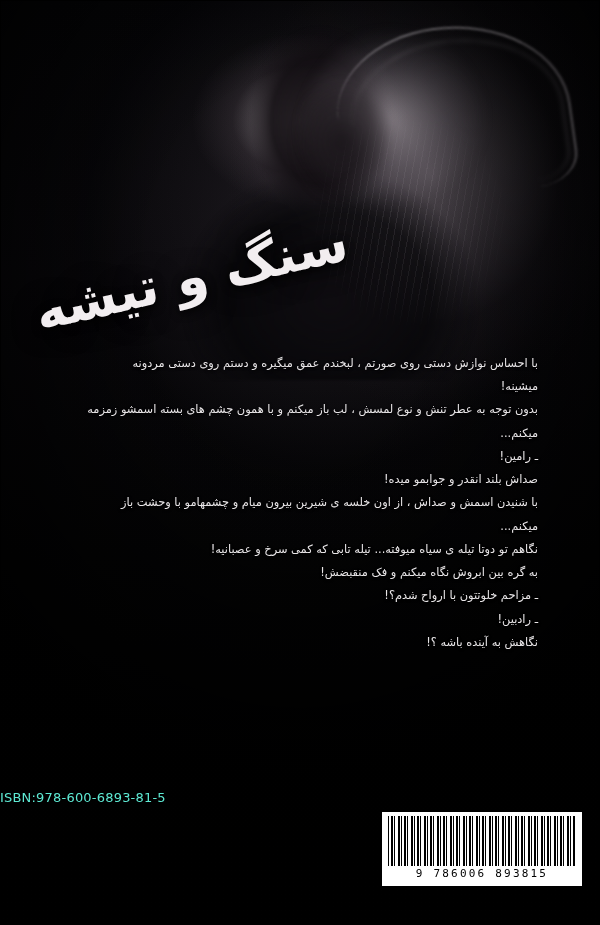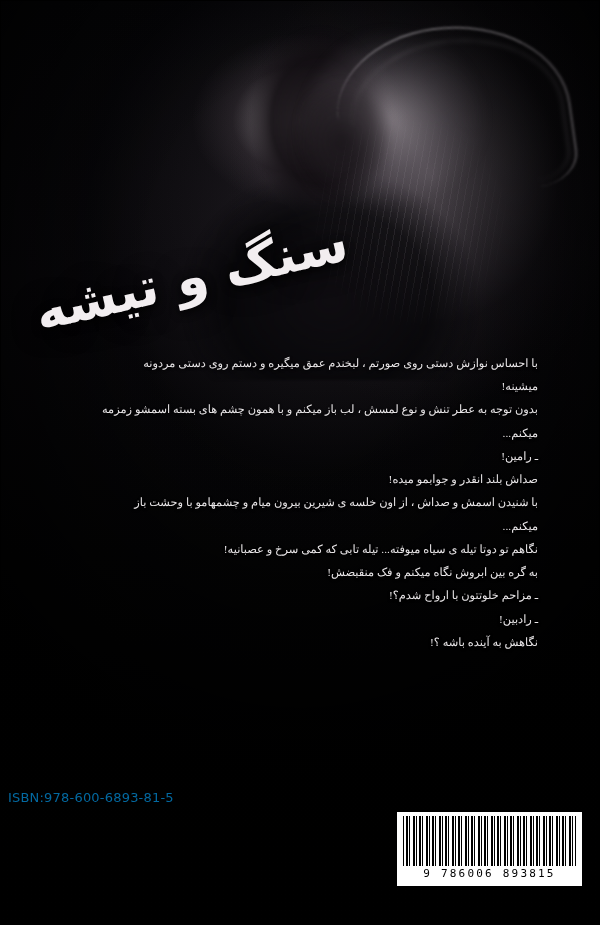--- a/index.html
+++ b/index.html
@@ -145,44 +145,43 @@
     direction: rtl;
     text-align: right;
     color: #e9e6e8;
     font-family: "DejaVu Sans", sans-serif;
     font-size: 11.4px;
     line-height: 1.95;
   }
   .blurb p {
     margin: 0 0 1px 0;
     text-shadow: 0 1px 3px rgba(0,0,0,0.9);
-    font-family: Liberation Serif, serif;
   }
 
   
   .isbn {
     position: absolute;
     left: 0;
     right: 22px;
     top: 790px;
     text-align: left;
     direction: ltr;
-    color: #0369a1;
+    color: #5eead4;
     font-family: "DejaVu Sans", sans-serif;
     font-size: 13px;
     letter-spacing: 0.2px;
-    padding-left: 8px;
+    padding-left: 0;
   }
   .isbn-inner { display: inline-block; margin-left: 0; }
 
   .barcode-box {
     position: absolute;
     right: 18px;
     top: 812px;
-    width: 185px;
+    width: 200px;
     height: 74px;
     background: #ffffff;
     padding: 4px 6px 2px 6px;
     box-sizing: border-box;
   }
   .bars {
     width: 100%;
     height: 50px;
     background-image: repeating-linear-gradient(
       90deg,

